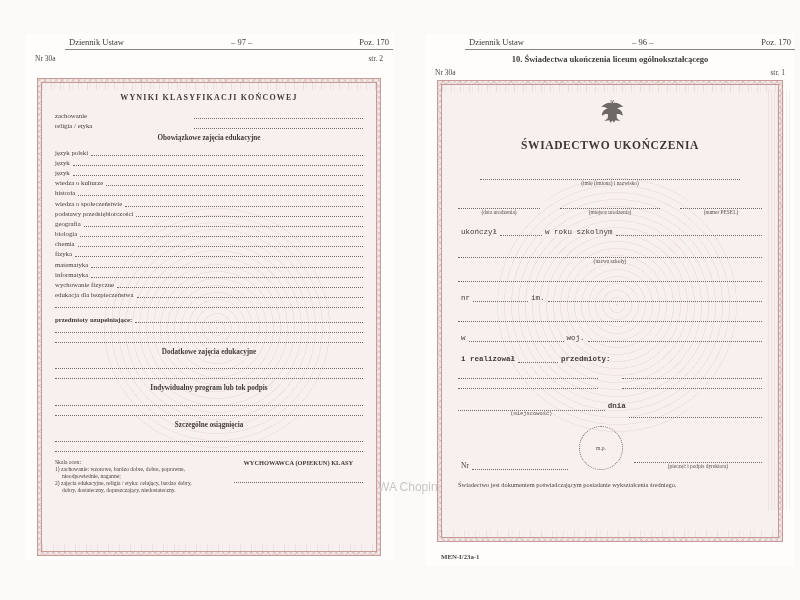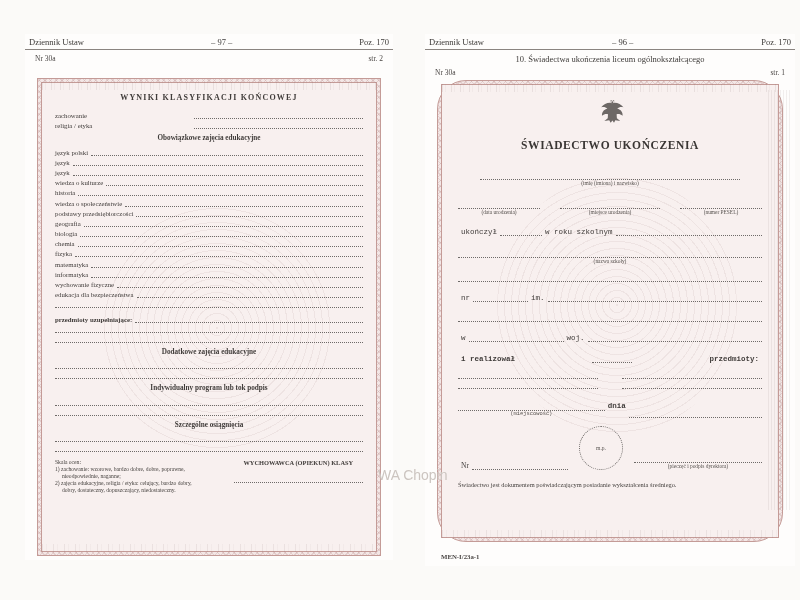--- a/index.html
+++ b/index.html
@@ -3,34 +3,34 @@
 <meta charset="utf-8">
 <style>
   html,body{margin:0;padding:0;width:800px;height:600px;overflow:hidden;
     background:#fbfaf8;font-family:"Liberation Serif",serif;}
   .page{position:absolute;background:#fefdfc;}
   #left-page{left:25px;top:34px;width:368px;height:526px;}
   #right-page{left:425px;top:34px;width:370px;height:532px;}
 
   .pg-header{display:flex;justify-content:space-between;align-items:flex-end;
     font-size:8.5px;color:#3d3a38;border-bottom:1px solid #8a8480;
-    padding:3px 4px 2px;}
+    padding:3px 4px 2px;margin-left:40px;}
   .pg-subrow{display:flex;justify-content:space-between;font-size:7.5px;
     color:#4a4644;padding:4px 10px 0;}
-  .section-line{text-align:center;font-weight:normal;font-size:8.5px;color:#3d3a38;
+  .section-line{text-align:center;font-weight:bold;font-size:8.5px;color:#3d3a38;
     padding-top:4px;}
 
   .cert-frame{position:absolute;left:12px;right:12px;box-sizing:border-box;
     border:1px solid #c49b97;padding:3px;
     background-color:#f3e7e6;
     background-image:
       repeating-linear-gradient(45deg, rgba(185,140,140,0.28) 0 1px, transparent 1px 4px),
       repeating-linear-gradient(-45deg, rgba(185,140,140,0.28) 0 1px, transparent 1px 4px);}
   #left-page .cert-frame{top:44px;bottom:4px;}
-  #right-page .cert-frame{top:46px;bottom:24px;border-radius:29px;}
+  #right-page .cert-frame{top:46px;bottom:24px;}
   .cert-inner{position:relative;box-sizing:border-box;width:100%;height:100%;
     border:1px solid #c49b97;
     background-color:#f8f0ef;
     background-image:radial-gradient(rgba(190,150,150,0.30) 0.5px, transparent 0.6px);
     background-size:3.5px 3.5px;color:#403c3a;}
   .ghost{position:absolute;border-radius:50%;pointer-events:none;
     background:repeating-radial-gradient(circle at 50% 50%, rgba(150,115,115,0.10) 0 1px, transparent 1px 7px);}
   .artifact-top{position:absolute;left:0;right:0;top:-1px;height:8px;opacity:.35;
     background:repeating-linear-gradient(90deg, rgba(120,95,95,0.35) 0 1px, transparent 1px 3px, rgba(120,95,95,0.15) 3px 4px, transparent 4px 9px);}
   .artifact-bottom{position:absolute;left:0;right:0;bottom:-1px;height:8px;opacity:.3;
@@ -70,21 +70,21 @@
   .twocol .colx{width:46%;}
   .twocol .d{display:block;height:9px;}
   .seal-row{display:flex;align-items:flex-end;margin-top:8px;}
   .seal{width:42px;height:42px;border:1px dotted #6e6a68;border-radius:50%;
     display:flex;align-items:center;justify-content:center;font-size:5.5px;color:#57524f;
     margin:0 auto;}
   .dir-col{width:128px;display:flex;flex-direction:column;}
   .r-footer{font-size:6.4px;margin-top:11px;color:#474340;}
   .form-code{position:absolute;left:16px;bottom:6px;font-size:6.8px;font-weight:bold;
     color:#4a4644;}
-  #watermark{position:absolute;left:378px;top:467px;font-size:14px;color:#ccc5c0;
+  #watermark{position:absolute;left:378px;top:480px;font-size:12px;color:#ccc5c0;
     font-family:"Liberation Sans",sans-serif;}
 </style>
 </head>
 <body>
 
 <div class="page" id="left-page">
   <div class="pg-header">
     <span>Dziennik Ustaw</span>
     <span>– 97 –</span>
     <span>Poz. 170</span>
@@ -306,21 +306,21 @@
           <span class="d grow dline"></span>
         </div>
 
         <div class="r-line" style="margin-top:11px;">
           <span class="word">w</span>
           <span class="d dline" style="width:95px;"></span>
           <span class="word">woj.</span>
           <span class="d grow dline"></span>
         </div>
 
-        <div class="r-line" style="margin-top:12px;justify-content:space-between;">
+        <div class="r-line" style="margin-top:12px;">
           <span class="word" style="font-weight:bold;">i realizował</span>
           <span class="d dline" style="width:40px;"></span>
           <span class="word" style="font-weight:bold;">przedmioty:</span>
         </div>
 
         <div class="twocol">
           <div class="colx">
             <span class="d"></span>
             <span class="d"></span>
           </div>

